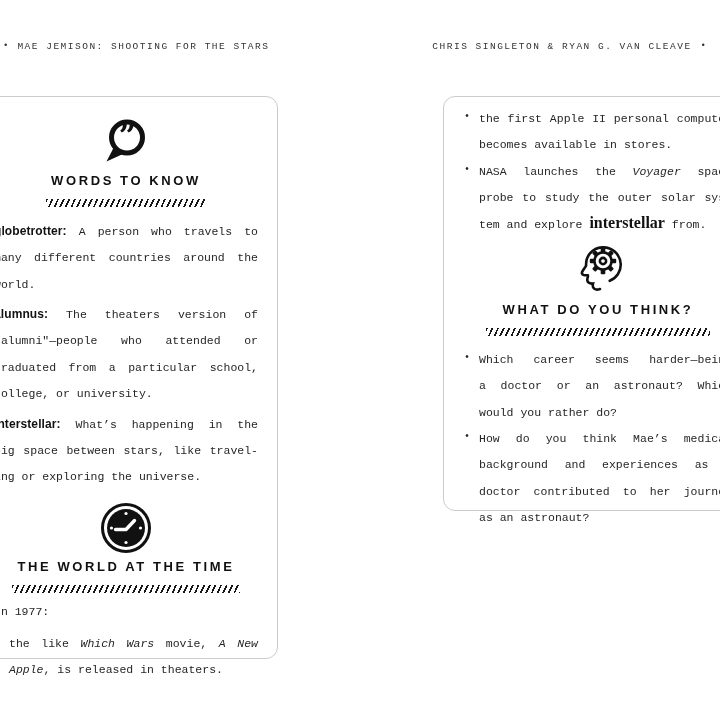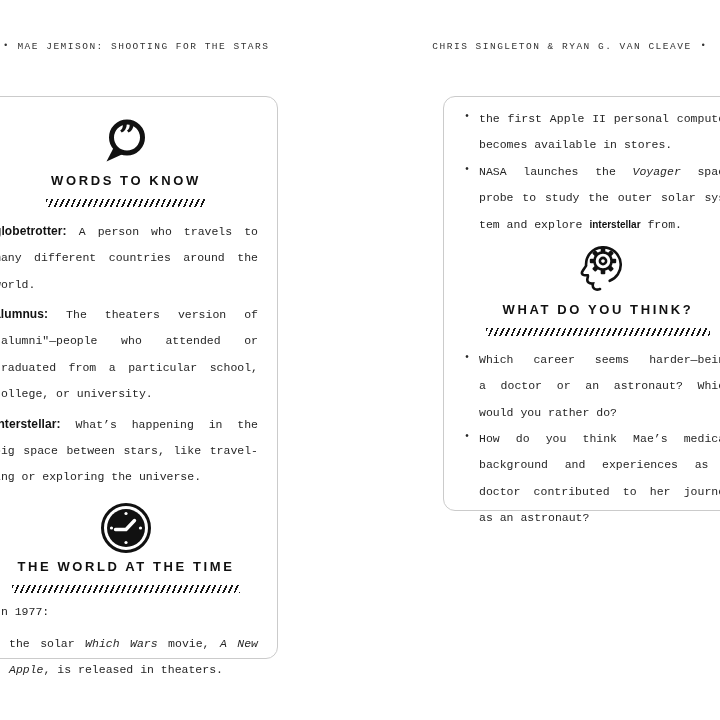--- a/index.html
+++ b/index.html
@@ -31,21 +31,21 @@
   .w-world{width:228px;}
   .w-think{width:224px;}
 
   
   .tline{line-height:24.4px;text-align:left;}
   .jl{text-align:justify;text-align-last:justify;}
   .sg-m,.sg-i{font-family:"Liberation Mono",monospace;font-size:11.5px;color:#262626;}
   .sg-i{font-style:italic;}
   .sg-t{font-family:"Liberation Sans",sans-serif;font-weight:700;font-size:12px;
         color:#111;letter-spacing:0.1px;}
-  .sg-b{font-family:Liberation Sans, sans-serif;font-weight:700;font-size:10px;color:#111;}
+  .sg-b{font-family:Liberation Serif, serif;font-weight:700;font-size:16px;color:#111;}
 
   .entries{margin-top:11px;}
   .entry{margin-bottom:4px;}
 
   .blist .bitem{position:relative;padding-left:15px;}
   .bullet{position:absolute;left:0;top:0;line-height:24.4px;
           font-family:"Liberation Mono",monospace;font-size:10px;color:#262626;}
 
   .intro{margin-top:9px;line-height:20px;font-family:"Liberation Mono",monospace;
          font-size:11.5px;color:#262626;}
@@ -114,21 +114,21 @@
       </span>
     </div>
     <h2 class="sec-heading mt2">THE WORLD AT THE TIME</h2>
     <div class="hatch w-world"></div>
 
     <div class="intro">In 1977:</div>
     <div class="blist mt8">
         <div class="bitem">
           <span class="bullet">•</span>
           <div class="btext">
-            <div class="tline jl"><span class="sg-m">the solar </span><span class="sg-i">Which Wars</span><span class="sg-m"> movie, </span><span class="sg-i">A New</span></div>
+            <div class="tline jl"><span class="sg-m">the like </span><span class="sg-i">Which Wars</span><span class="sg-m"> movie, </span><span class="sg-i">A New</span></div>
             <div class="tline"><span class="sg-i">Apple</span><span class="sg-m">, is released in theaters.</span></div>
           </div>
         </div>
       </div>
   </section>
 
   <section class="card card-right">
     <div class="blist">
         <div class="bitem">
           <span class="bullet">•</span>

